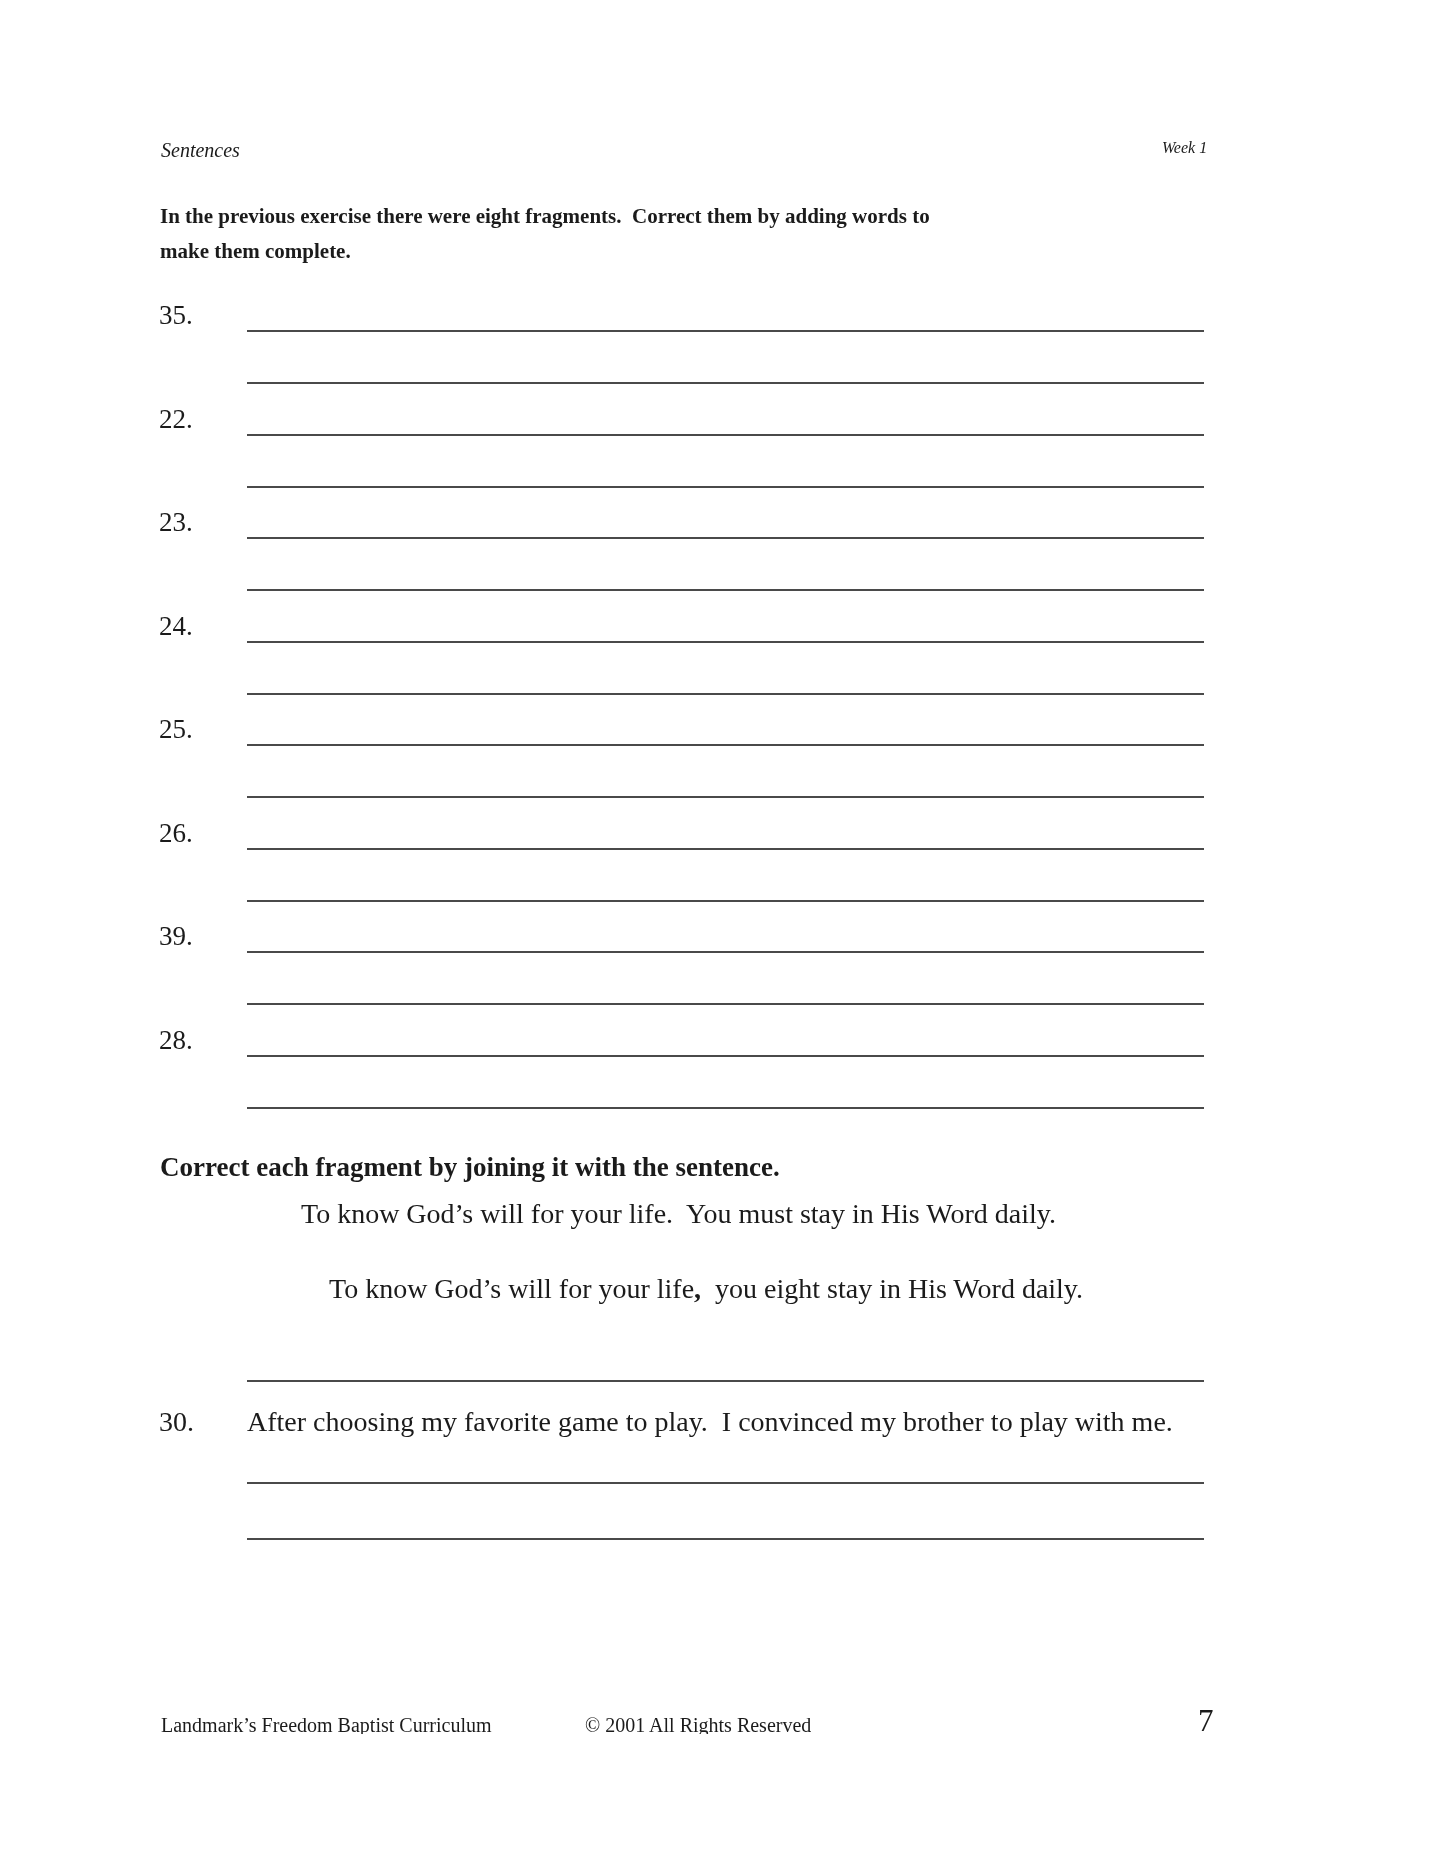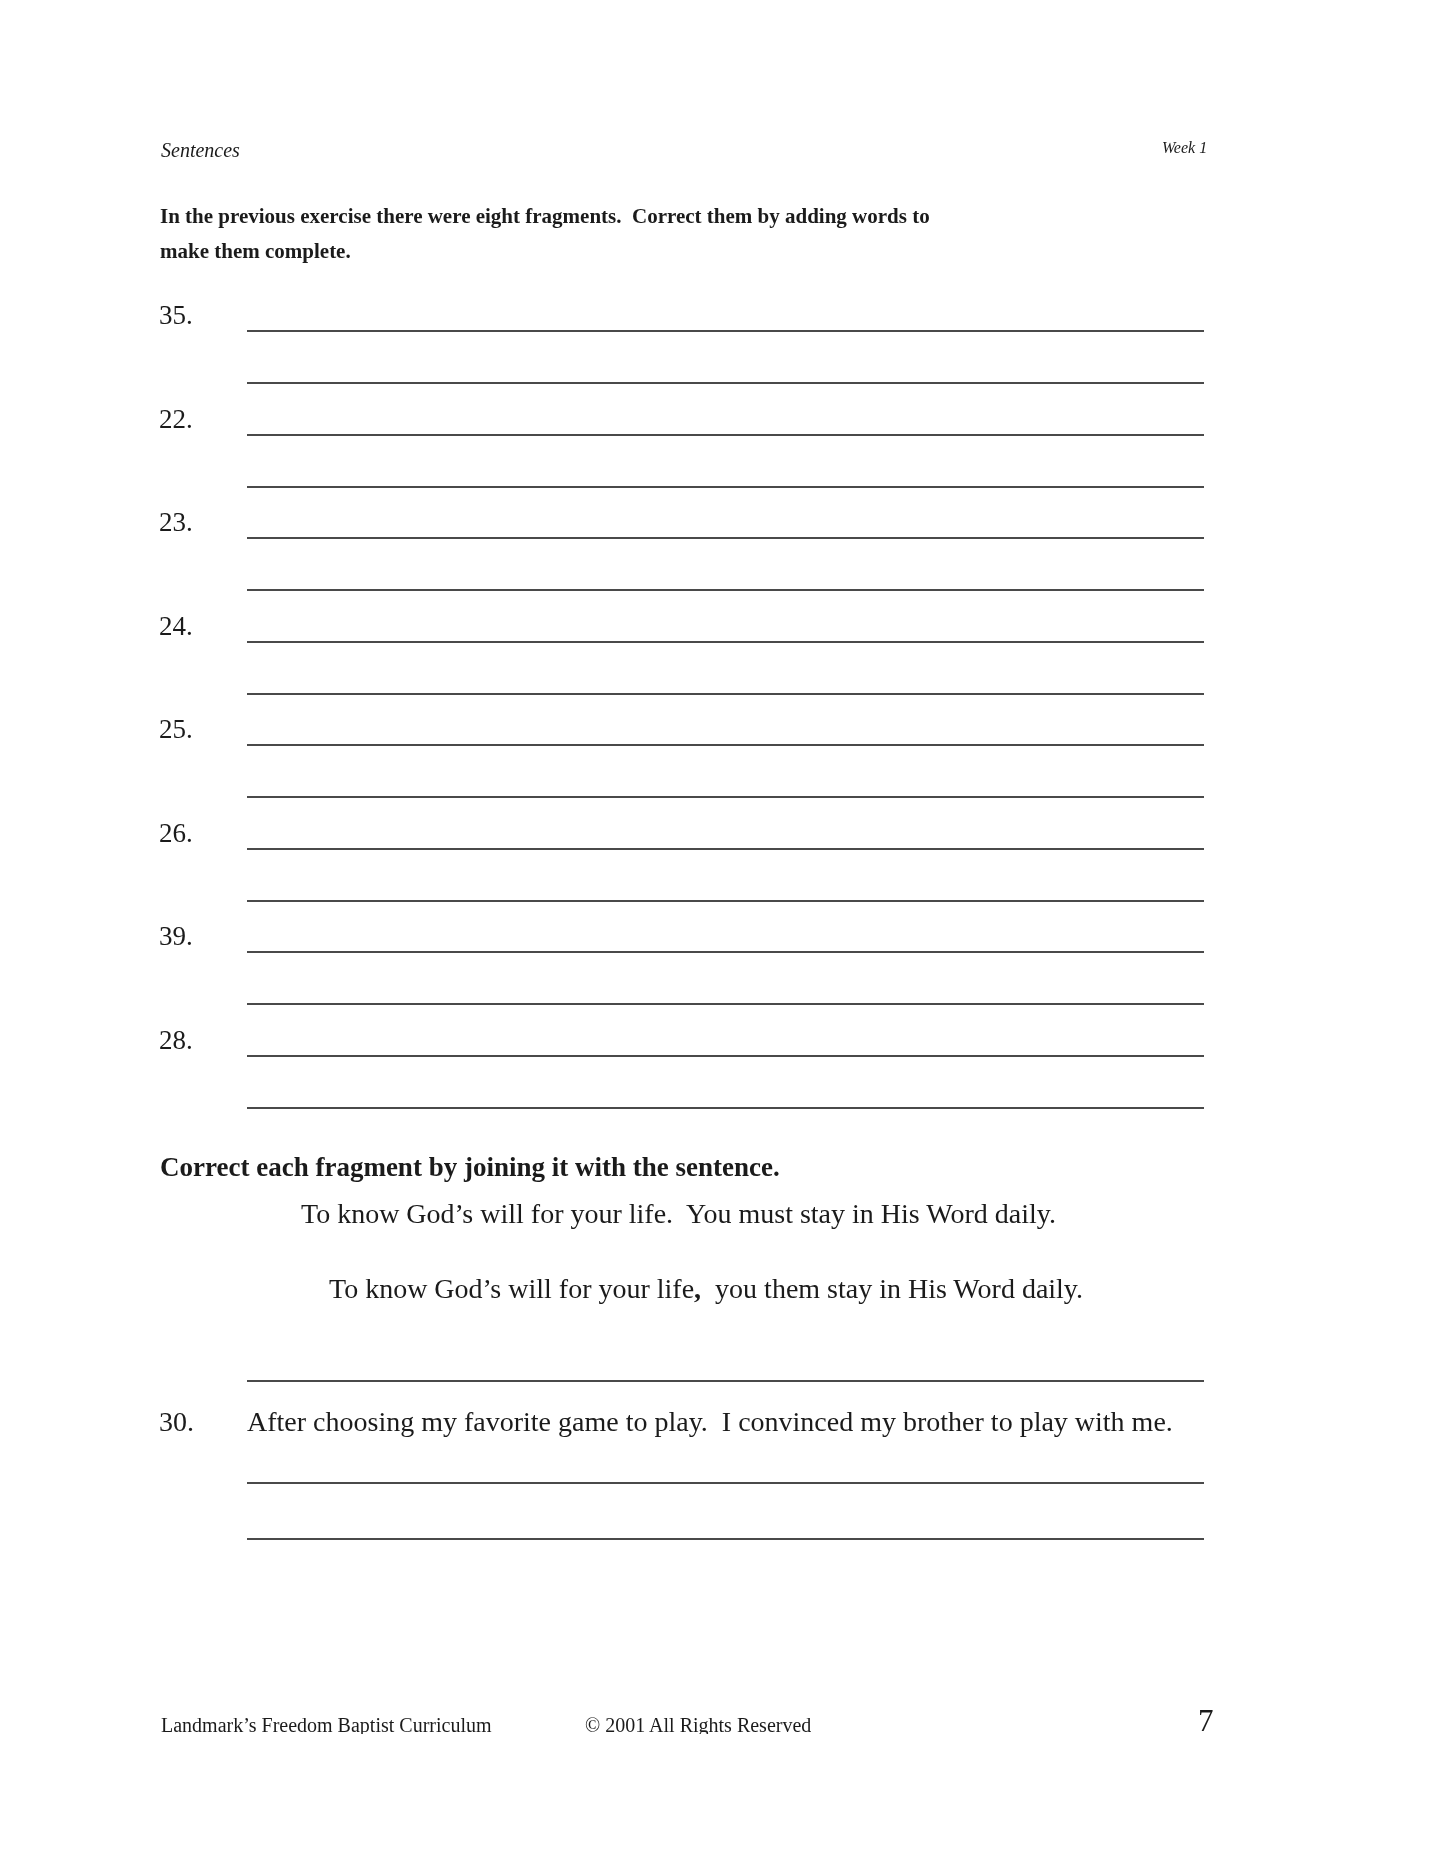--- a/index.html
+++ b/index.html
@@ -91,21 +91,21 @@
       <div class="rule" style="top: 1003px;"></div>
       <span class="num-label" style="top: 1025px;">28.</span>
       <div class="rule" style="top: 1055px;"></div>
       <div class="rule" style="top: 1107px;"></div>
     </div>
 
   <div class="heading2">Correct each fragment by joining it with the sentence.</div>
 
   <div class="example ex1">To know God’s will for your life.  You must stay in His Word daily.</div>
   <div class="example ex2">
-    <span>To know God’s will for your life</span><span class="bold-comma">,</span><span>  you them stay in His Word daily.</span>
+    <span>To know God’s will for your life</span><span class="bold-comma">,</span><span>  you eight stay in His Word daily.</span>
   </div>
 
   <div class="rule" style="top:1380px;"></div>
 
   <div class="qrow q30">
     <span class="qnum">30.</span>
     <span class="qtext">After choosing my favorite game to play.  I convinced my brother to play with me.</span>
   </div>
   <div class="rule" style="top:1482px;"></div>
   <div class="rule" style="top:1538px;"></div>

